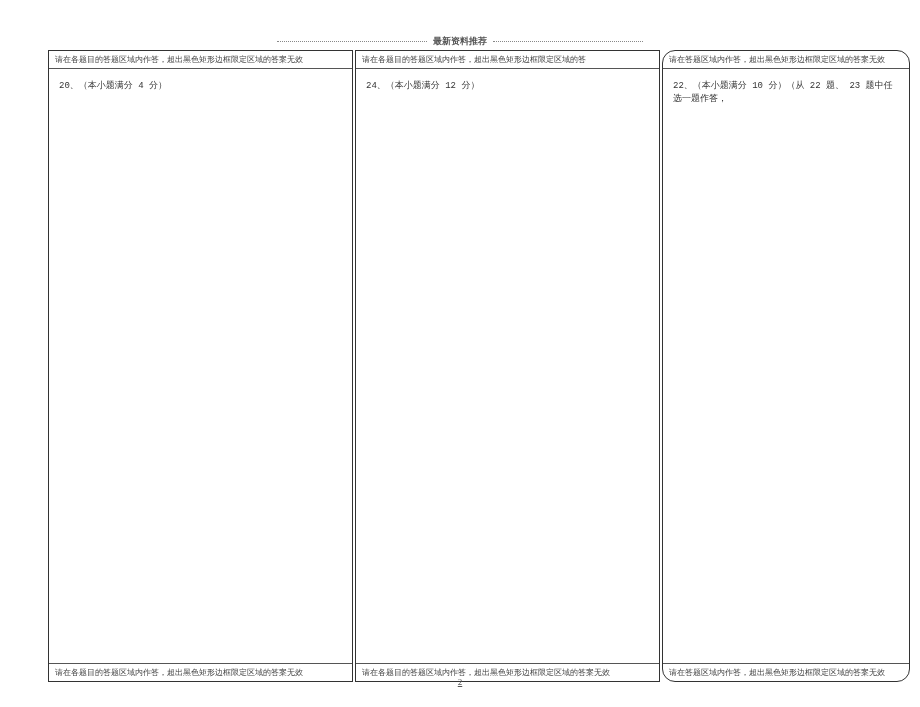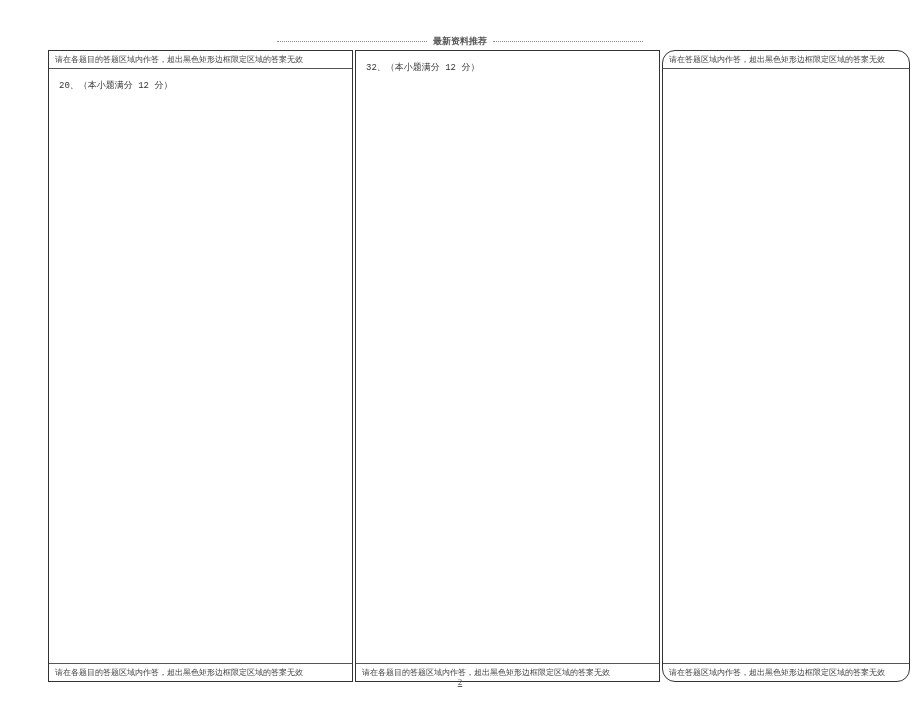--- a/index.html
+++ b/index.html
@@ -118,35 +118,37 @@
 <div class="header">
   <span class="dots-left"></span>
   <span class="header-text">最新资料推荐</span>
   <span class="dots-right"></span>
 </div>
 
 <div class="columns">
   <div class="column col1">
     <div class="top-note">请在各题目的答题区域内作答，超出黑色矩形边框限定区域的答案无效</div>
     <div class="content">
-      <div class="q-line">20、（本小题满分  12 分）</div>
+      <div class="q-line">20、（本小题满分  4 分）</div>
     </div>
     <div class="bottom-note">请在各题目的答题区域内作答，超出黑色矩形边框限定区域的答案无效</div>
   </div>
 
   <div class="column col2">
+    <div class="top-note">请在各题目的答题区域内作答，超出黑色矩形边框限定区域的答</div>
     <div class="content">
-      <div class="q-line">32、（本小题满分  12 分）</div>
+      <div class="q-line">24、（本小题满分  12 分）</div>
     </div>
     <div class="bottom-note">请在各题目的答题区域内作答，超出黑色矩形边框限定区域的答案无效</div>
   </div>
 
   <div class="column col3">
     <div class="top-note">请在答题区域内作答，超出黑色矩形边框限定区域的答案无效</div>
     <div class="content">
+      <div class="q-line">22、（本小题满分  10 分）（从 22 题、 23 题中任选一题作答，</div>
     </div>
     <div class="bottom-note">请在答题区域内作答，超出黑色矩形边框限定区域的答案无效</div>
   </div>
 </div>
 
 <div class="page-num">
   <span class="page-num-line">2</span>
 </div>
 
 </body></html>

